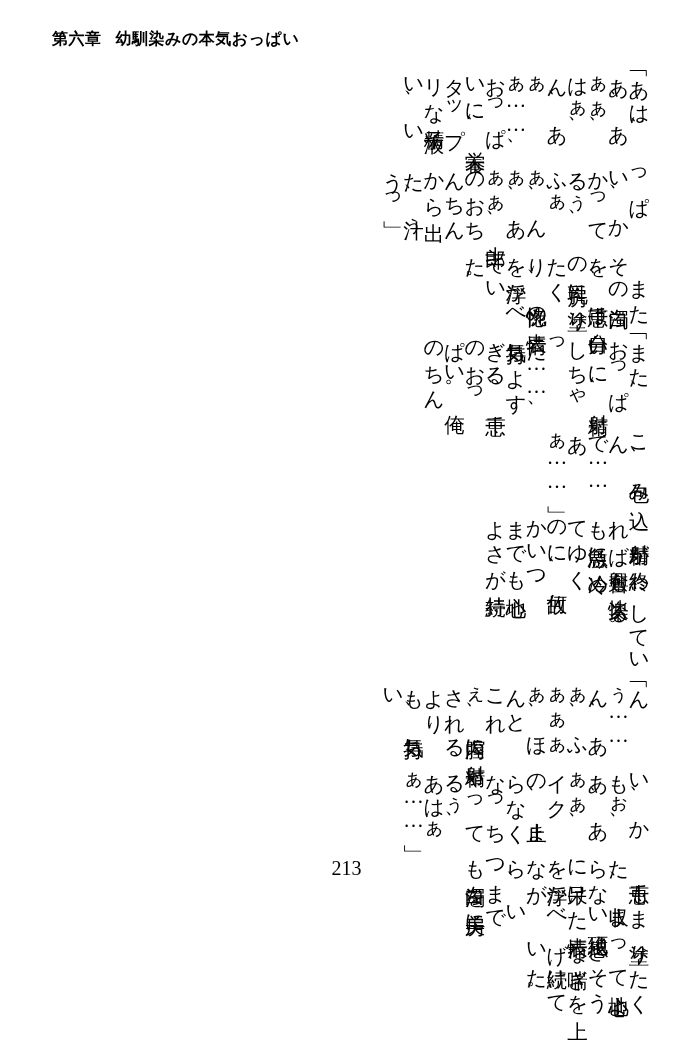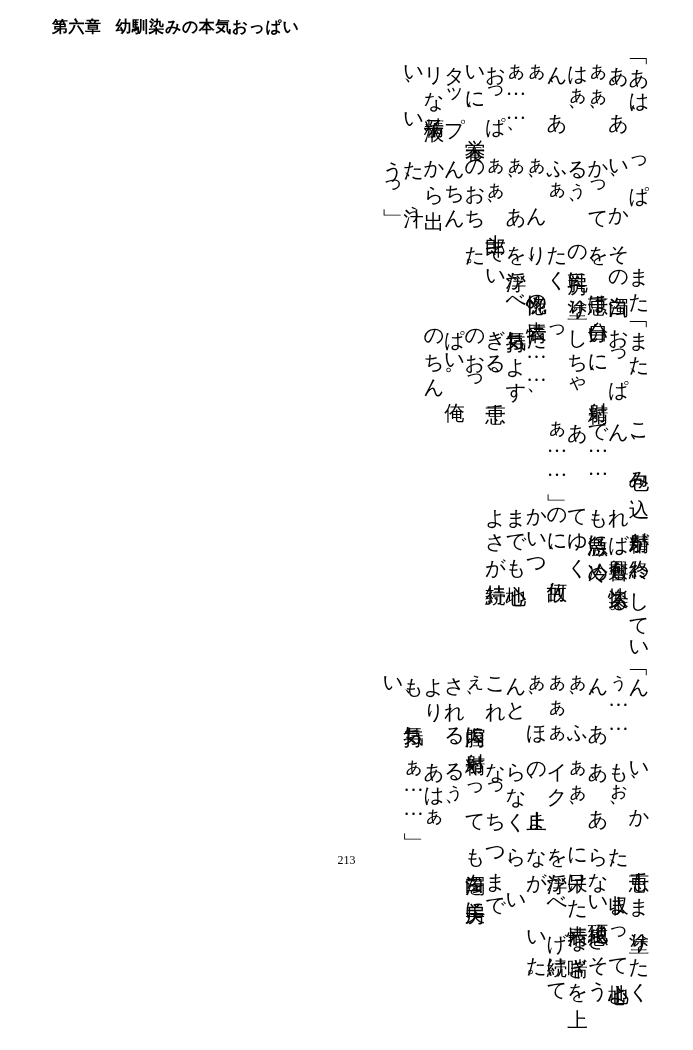--- a/index.html
+++ b/index.html
@@ -12,21 +12,21 @@
     height: 1050px;
     font-family: "Liberation Serif", "DejaVu Serif", serif;
     color: #000000;
     position: relative;
     overflow: hidden;
   }
 
   #page {
     position: absolute;
     left: 0;
-    top: 0;
+    top: 12px;
     width: 693px;
     height: 886px;
     background: #ffffff;
   }
 
   
   #chapter-header {
     position: absolute;
     left: 52px;
     top: 17px;
@@ -69,21 +69,21 @@
     word-break: break-all;
   }
 
   
   #page-number {
     position: absolute;
     left: 0;
     right: 0;
     bottom: 18px;
     text-align: center;
-    font-size: 12px;
+    font-size: 20px;
     font-family: "Liberation Serif", "DejaVu Serif", serif;
   }
 </style>
 </head>
 <body>
 
 <div id="page">
 
   <div id="chapter-header">
     <span class="chapter-num">第六章</span><span>幼馴染みの本気おっぱい</span>

